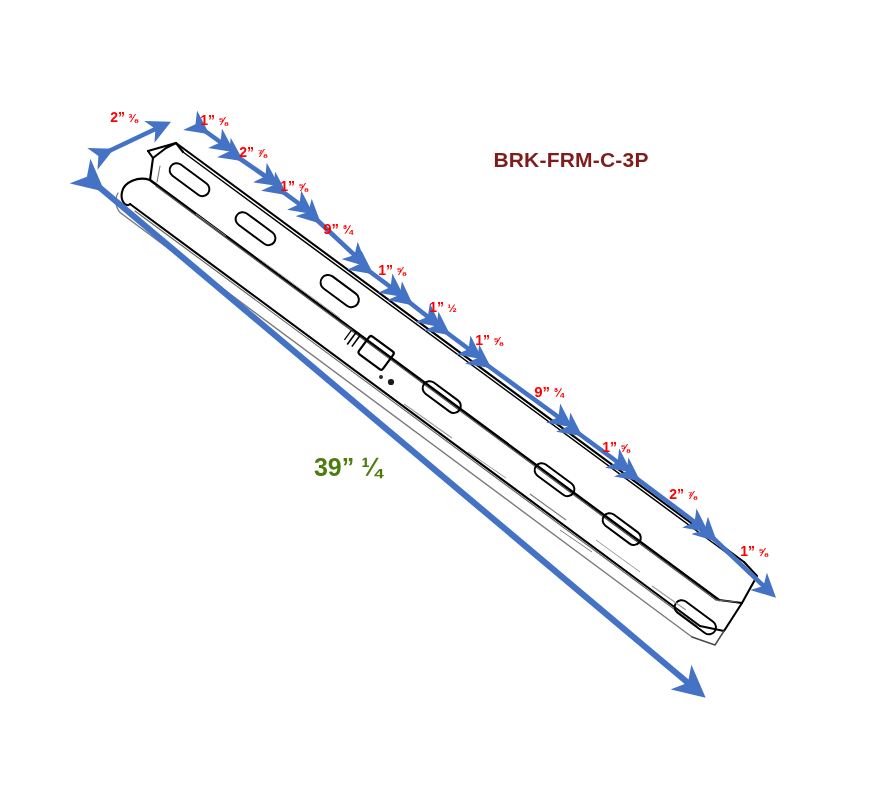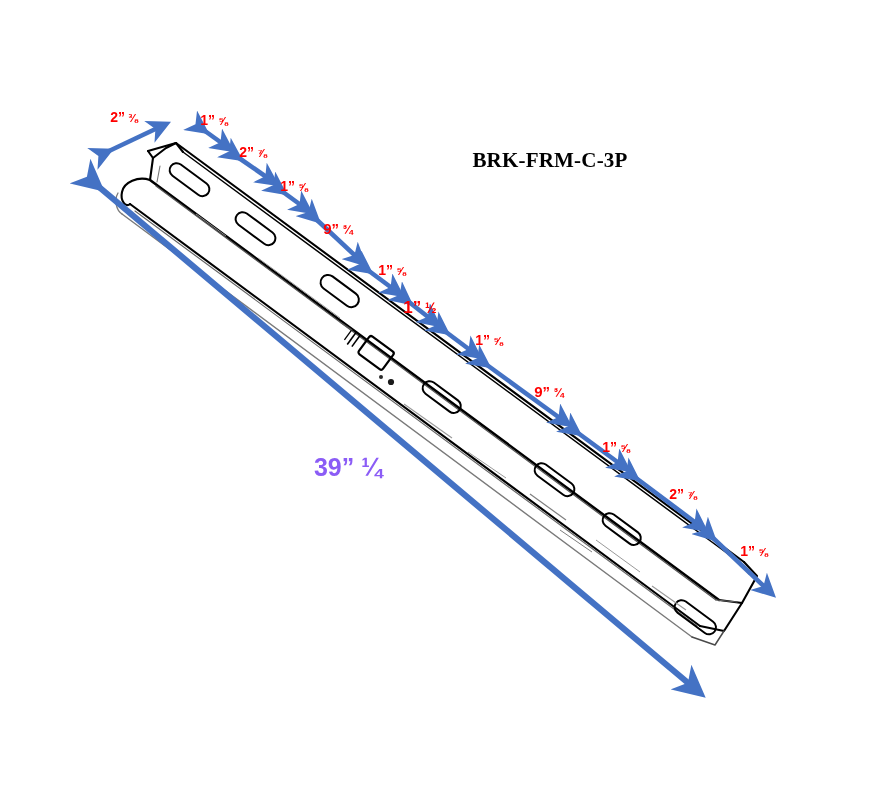--- a/index.html
+++ b/index.html
@@ -159,35 +159,35 @@
       <line x1="369" y1="271" x2="400" y2="294" marker-start="url(#ah)" marker-end="url(#ah2)"></line>
       <line x1="409" y1="302" x2="437" y2="324" marker-start="url(#ah)" marker-end="url(#ah2)"></line>
       <line x1="446" y1="332" x2="478" y2="356" marker-start="url(#ah)" marker-end="url(#ah2)"></line>
       <line x1="487" y1="365" x2="568" y2="424" marker-start="url(#ah)" marker-end="url(#ah2)"></line>
       <line x1="578" y1="433" x2="627" y2="469" marker-start="url(#ah)" marker-end="url(#ah2)"></line>
       <line x1="636" y1="478" x2="704" y2="529" marker-start="url(#ah)" marker-end="url(#ah2)"></line>
       <line x1="713" y1="538" x2="772" y2="594" marker-start="url(#ah)" marker-end="url(#ah2)"></line>
     </g>
   </svg>
 
-  <div id="part-number" style="left: 550px; top: 160px; color: #000000; font-family: Liberation Serif, serif;">BRK-FRM-C-3P</div>
+  <div id="part-number" style="left: 571px; top: 160px; color: #7f1d1d;">BRK-FRM-C-3P</div>
 
-  <div id="overall-label" style="left: 348px; top: 467px; color: #8b5cf6;">
+  <div id="overall-label" style="left: 348px; top: 467px; color: #4d7c0f;">
     <span>39”</span>
     <span class="fr">¼</span>
   </div>
 
   <div id="dim-labels">
       <div class="dim-label" style="left: 124px; top: 117px; font-size: 14px;"><span>2”</span><span class="fr"> ⅜</span></div>
       <div class="dim-label" style="left: 214px; top: 120px; font-size: 14px;"><span>1”</span><span class="fr"> ⅝</span></div>
       <div class="dim-label" style="left: 253px; top: 152px; font-size: 14px;"><span>2”</span><span class="fr"> ⅞</span></div>
       <div class="dim-label" style="left: 294px; top: 186px; font-size: 14px;"><span>1”</span><span class="fr"> ⅝</span></div>
       <div class="dim-label" style="left: 338px; top: 229px; font-size: 15px;"><span>9”</span><span class="fr"> ¾</span></div>
       <div class="dim-label" style="left: 392px; top: 270px; font-size: 14px;"><span>1”</span><span class="fr"> ⅝</span></div>
-      <div class="dim-label" style="left: 420px; top: 307px; font-size: 17px;"><span>1”</span><span class="fr"> ½</span></div>
+      <div class="dim-label" style="left: 443px; top: 307px; font-size: 14px;"><span>1”</span><span class="fr"> ½</span></div>
       <div class="dim-label" style="left: 489px; top: 340px; font-size: 14px;"><span>1”</span><span class="fr"> ⅝</span></div>
       <div class="dim-label" style="left: 549px; top: 392px; font-size: 15px;"><span>9”</span><span class="fr"> ¾</span></div>
       <div class="dim-label" style="left: 616px; top: 447px; font-size: 14px;"><span>1”</span><span class="fr"> ⅝</span></div>
       <div class="dim-label" style="left: 683px; top: 494px; font-size: 14px;"><span>2”</span><span class="fr"> ⅞</span></div>
       <div class="dim-label" style="left: 754px; top: 551px; font-size: 14px;"><span>1”</span><span class="fr"> ⅝</span></div>
     </div>
 
 </div>
 
 </body></html>

